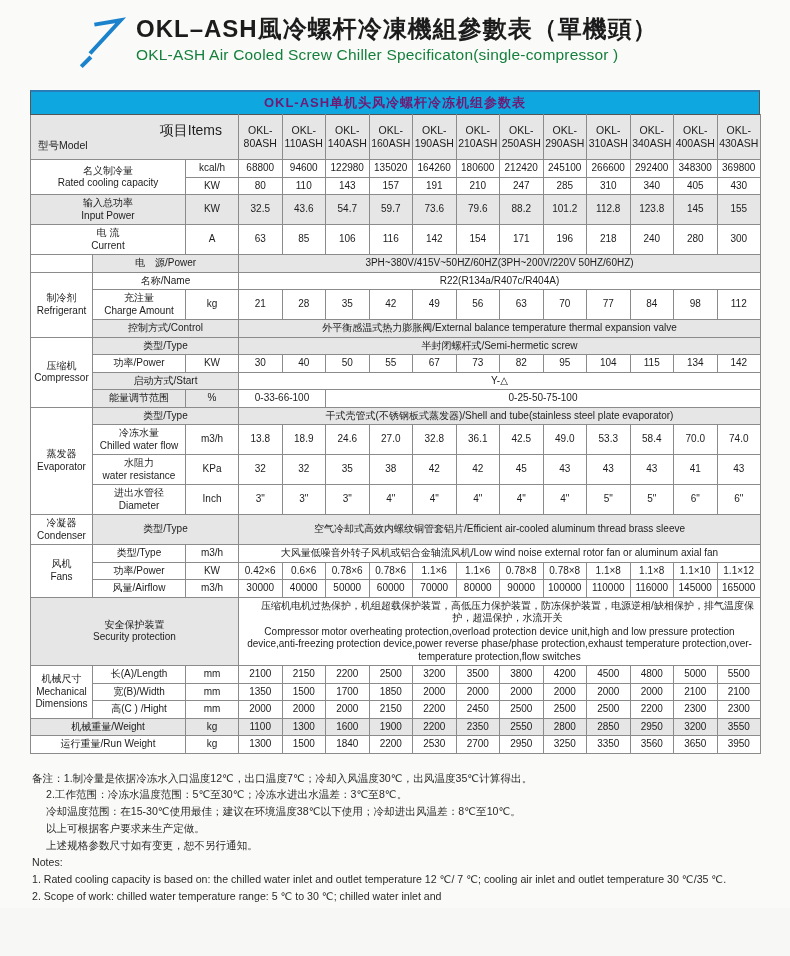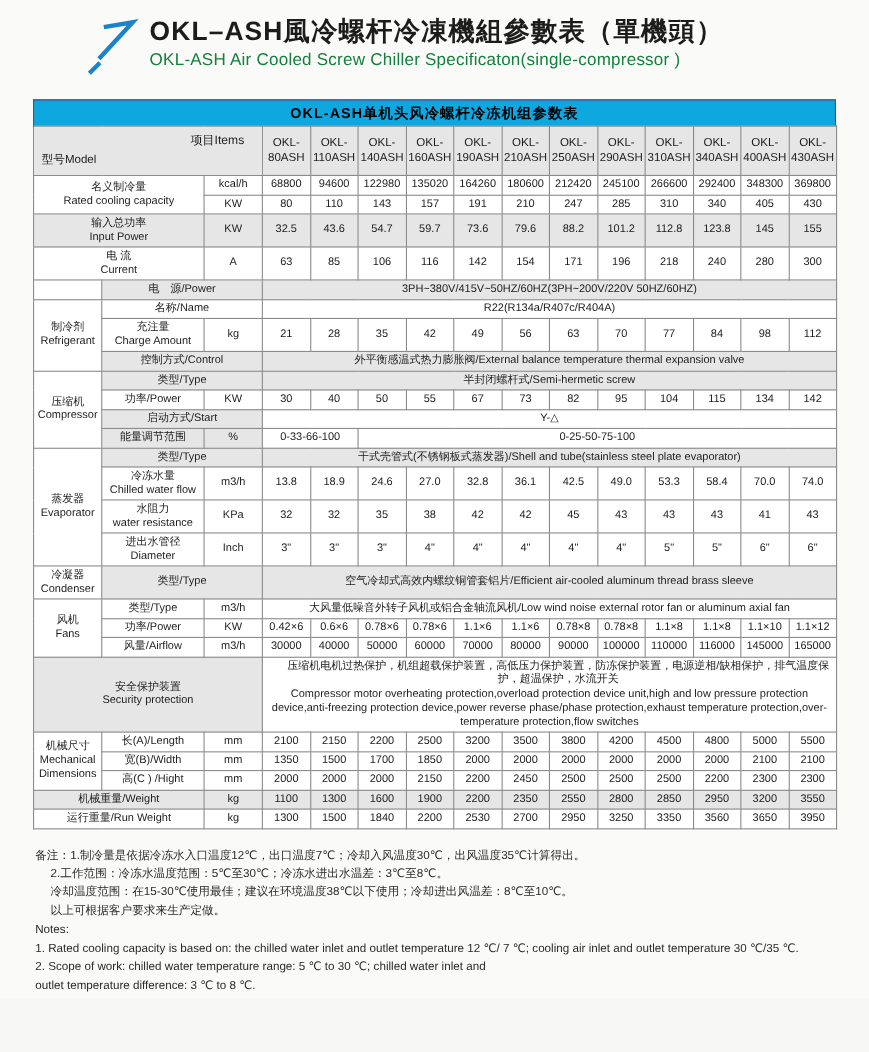--- a/index.html
+++ b/index.html
@@ -10,21 +10,21 @@
   }
   
   .title-block{display:flex;align-items:flex-start;padding:10px 0 0 76px;}
   .logo{width:56px;height:62px;flex:0 0 auto;margin-top:2px;}
   .titles{margin-left:4px;}
   .title-zh{font-size:24px;font-weight:bold;letter-spacing:1px;line-height:1.25;margin-top:4px;}
   .title-en{font-size:15.5px;color:#15803d;margin-top:2px;letter-spacing:0.2px;}
   
   .table-wrap{margin:16px 30px 0 30px;}
   .banner{
-    height:22px;line-height:22px;text-align:center;color:#000000;
+    height:22px;line-height:22px;text-align:center;color:#701a75;
     font-size:13px;font-weight:bold;letter-spacing:1px;
     border:1px solid #555;border-bottom:none;border-top:2px solid #2a7cb8;
   }
   table.spec{border-collapse:collapse;table-layout:fixed;width:730px;background:#fff;}
   table.spec col.c-group{width:62px;}
   table.spec col.c-label{width:93px;}
   table.spec col.c-unit{width:53px;}
   table.spec col.c-val{width:43.5px;}
   table.spec td,th{
     border:1px solid #8b8b8b;font-weight:normal;
@@ -38,21 +38,21 @@
   td.label{white-space:pre-line;}
   td.gapcell{background:#fff;}
   td.content{text-align:left;padding:3px 6px;line-height:1.42;}
   td.content .zh{margin:0 0 1px 16px;text-align:center;}
   td.content .en{margin:0;}
   
   tr.models th{height:40px;font-size:10.5px;background:#e6e6e6;}
   th.corner{position:relative;background:#e6e6e6;
     background-image:linear-gradient(to bottom right,transparent calc(50% - 0.8px),#8d8d8d calc(50% - 0.8px),#8d8d8d calc(50% + 0.8px),transparent calc(50% + 0.8px));}
   th.corner .model-lab{position:absolute;left:7px;bottom:7px;font-size:10.5px;}
-  th.corner .items-lab{position:absolute;right:16px;top:7px;font-size:11px;}
+  th.corner .items-lab{position:absolute;right:16px;top:7px;font-size:14px;}
   
   .notes{margin:16px 30px 0 32px;font-size:10.6px;line-height:1.6;color:#2a2a2a;}
   .notes p{margin:0;}
   .notes-zh p.indent{padding-left:14px;}
   .notes-en-title{margin-top:2px;}
 </style>
 </head>
 <body>
 
 <div class="page">
@@ -433,20 +433,21 @@
         </tbody>
     </table>
   </div>
 
   <div class="notes">
     <div class="notes-zh" id="notes-zh">
         <p>备注：1.制冷量是依据冷冻水入口温度12℃，出口温度7℃；冷却入风温度30℃，出风温度35℃计算得出。</p>
         <p class="indent">2.工作范围：冷冻水温度范围：5℃至30℃；冷冻水进出水温差：3℃至8℃。</p>
         <p class="indent">冷却温度范围：在15-30℃使用最佳；建议在环境温度38℃以下使用；冷却进出风温差：8℃至10℃。</p>
         <p class="indent">以上可根据客户要求来生产定做。</p>
+        <p class="indent">上述规格参数尺寸如有变更，恕不另行通知。</p>
       </div>
     <p class="notes-en-title">Notes:</p>
     <div class="notes-en" id="notes-en">
         <p>1. Rated cooling capacity is based on: the chilled water inlet and outlet temperature 12 ℃/ 7 ℃; cooling air inlet and outlet temperature 30 ℃/35 ℃.</p>
         <p>2. Scope of work: chilled water temperature range: 5 ℃ to 30 ℃; chilled water inlet and</p>
         <p>outlet temperature difference: 3 ℃ to 8 ℃.</p>
         <p> The above chillers can be customized according to customers’  requirements.</p>
       </div>
   </div>
 

